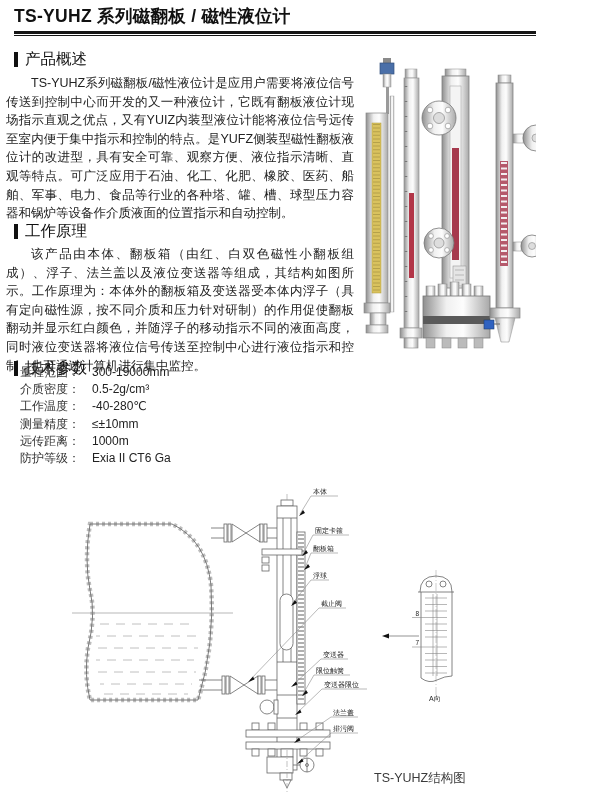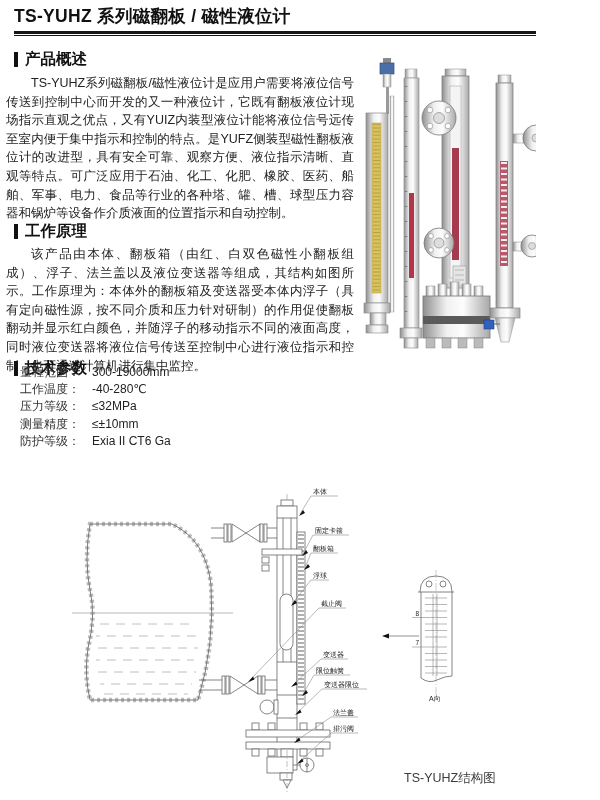--- a/index.html
+++ b/index.html
@@ -6,35 +6,35 @@
   body { width:600px; height:800px; font-family:"Liberation Sans","DejaVu Sans",sans-serif; }
   .page { position:relative; width:536px; height:800px; background:#fff; overflow:hidden; }
 
   .page-title { position:absolute; left:14px; top:4px; margin:0; font-size:17.5px;
                 font-weight:bold; color:#111; letter-spacing:.3px; white-space:nowrap; }
   .title-rule { position:absolute; left:14px; top:31px; width:574px; }
   .tr-thick { height:3px; background:#151515; }
   .tr-thin  { height:1px; background:#151515; margin-top:1px; }
 
   .sec-h { position:absolute; left:14px; display:flex; align-items:center;
-           font-size:15.5px; font-weight:bold; color:#111; }
+           font-size:15.5px; font-weight:normal; color:#111; }
   .sec-h .bar { width:4px; height:15px; background:#111; margin-right:7px; }
 
   .body-p { position:absolute; left:2px; width:348px; margin:4px; font-size:12.5px;
             line-height:18.6px; color:#222; text-align:justify; text-indent:2em; }
 
   .specs { position:absolute; left:20px; top:364px; }
   .spec-row { display:flex; font-size:12px; line-height:17.2px; color:#222; }
   .spec-label { width:72px; color:#333; }
   .spec-value { color:#222;text-align:center; }
 
   .photo   { position:absolute; left:356px; top:56px; }
   .diagram { position:absolute; left:0; top:482px; }
   .diagram text { font-family:"Liberation Sans","DejaVu Sans",sans-serif; }
-  .caption { position:absolute; left:374px; top:770px; font-size:12.5px; color:#3a3a3a;margin-left:30px; }
+  .caption { position:absolute; left:374px; top:770px; font-size:12.5px; color:#3a3a3a; }
 </style>
 </head>
 <body>
 
 <div class="page">
 
   <h1 class="page-title">TS-YUHZ 系列磁翻板 / 磁性液位计</h1>
   <div class="title-rule">
     <div class="tr-thick"></div>
     <div class="tr-thin"></div>
@@ -56,30 +56,34 @@
     <span class="bar"></span>
     <span>技术参数</span>
   </div>
 
   <div class="specs">
     <div class="spec-row">
         <span class="spec-label">量程范围：</span>
         <span class="spec-value">300-19000mm</span>
       </div>
     <div class="spec-row">
+        <span class="spec-label">介质密度：</span>
+        <span class="spec-value">0.5-2g/cm³</span>
+      </div>
+    <div class="spec-row">
         <span class="spec-label">工作温度：</span>
         <span class="spec-value">-40-280℃</span>
       </div>
     <div class="spec-row">
-        <span class="spec-label">压力等级：</span>
-        <span class="spec-value">≤32MPa</span>
-      </div>
-    <div class="spec-row">
         <span class="spec-label">测量精度：</span>
         <span class="spec-value">≤±10mm</span>
+      </div>
+    <div class="spec-row">
+        <span class="spec-label">远传距离：</span>
+        <span class="spec-value">1000m</span>
       </div>
     <div class="spec-row">
         <span class="spec-label">防护等级：</span>
         <span class="spec-value">Exia II CT6 Ga</span>
       </div>
   </div>
 
   <svg class="photo" width="244" height="296" viewBox="0 0 244 296">
     <defs>
       <linearGradient id="mg" x1="0" y1="0" x2="1" y2="0">

